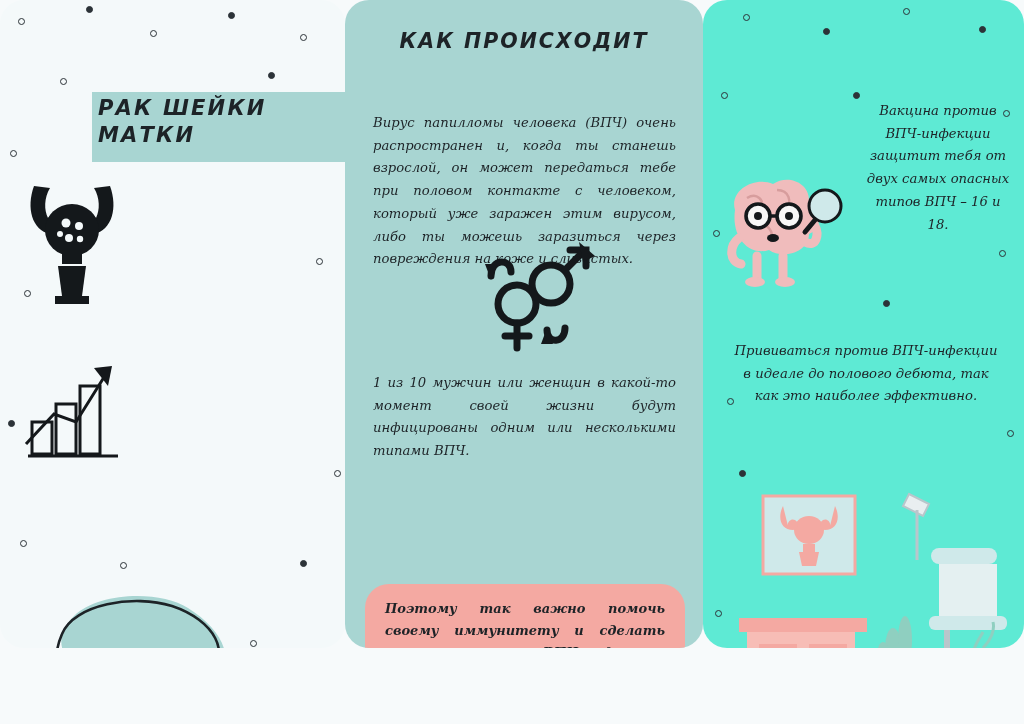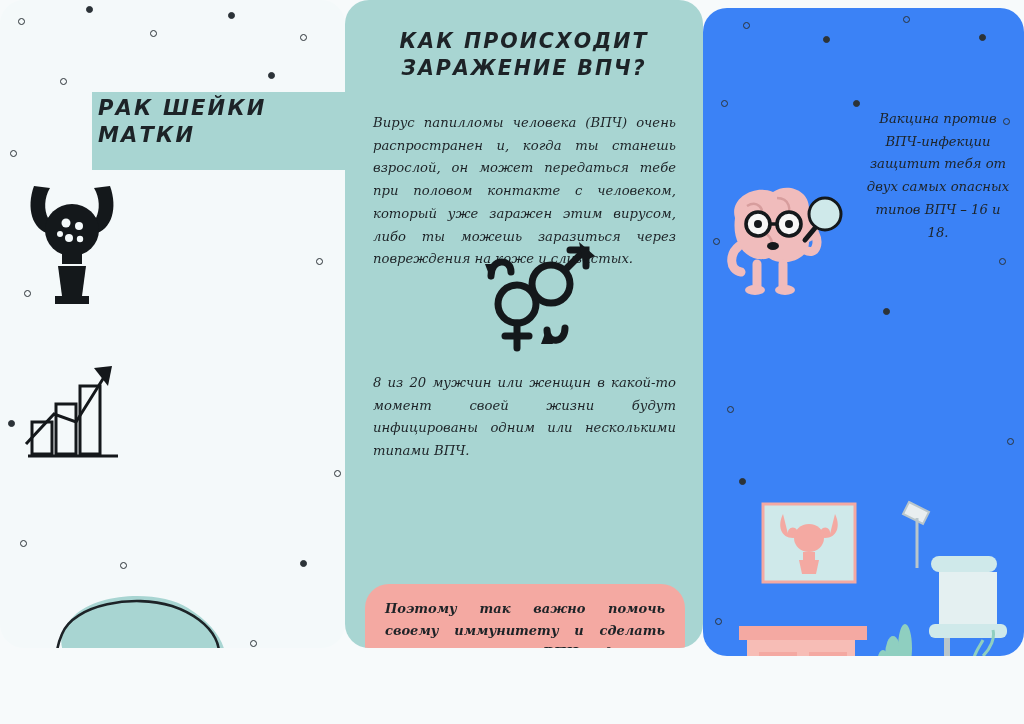--- a/index.html
+++ b/index.html
@@ -12,21 +12,21 @@
   .page{
     position:relative;
     width:1024px;height:724px;
     display:flex;
     background:#f7fafb;
   }
   
   .panel{position:relative;height:648px;box-sizing:border-box;overflow:hidden;border-radius:24px;}
   .panel-left{width:345px;background:#f4f9fa;}
   .panel-mid{width:358px;background:#a8d5d2;}
-  .panel-right{width:321px;background:#3b82f6;margin-top:8px;}
+  .panel-right{width:321px;background:#5eead4;}
 
   
   .dots{position:absolute;inset:0;pointer-events:none;}
   .dot{position:absolute;width:7px;height:7px;border-radius:50%;
        border:1.4px solid #2c3338;box-sizing:border-box;}
   .dot.filled{background:#2c3338;}
 
   
   .heading{
     font-family:"DejaVu Sans",sans-serif;
@@ -34,21 +34,21 @@
     font-style:italic;
     letter-spacing:2.2px;
     color:#1d2327;
     text-transform:uppercase;
     font-size:21px;
     line-height:1.3;
   }
   .heading-band{
     background:#a8d5d2;
     display:inline-block;
-    padding:3px 10px 20px 6px;
+    padding:3px 10px 12px 6px;
   }
   .body-text{
     font-family:"DejaVu Serif",serif;
     font-style:italic;
     font-size:13.2px;
     line-height:1.72;
     color:#1d2327;
     text-align:justify;
   }
   .body-text.center{text-align:center;}
@@ -157,21 +157,20 @@
         <path d="M36 28 C60 4 122 2 150 20 C182 40 200 70 176 90 C150 112 96 108 66 96 C30 82 8 56 36 28 Z" fill="#a8d5d2"></path>
         <path d="M24 46 C36 16 96 6 134 18 C176 32 196 66 168 90 C140 114 84 112 52 98 C20 84 12 74 24 46 Z" fill="none" stroke="#1d2327" stroke-width="2.6"></path>
       </svg>
     </div>
   </div>
 
   <div class="panel panel-mid">
 
     <div class="mid-title">
       <div class="heading">КАК ПРОИСХОДИТ</div>
-      <div class="heading">ЗАРАЖЕНИЕ ВПЧ?</div>
     </div>
 
     <div class="mid-p1">
       <div class="body-text">Вирус папилломы человека (ВПЧ) очень распространен и, когда ты станешь взрослой, он может передаться тебе при половом контакте с человеком, который уже заражен этим вирусом, либо ты можешь заразиться через повреждения на коже и слизистых.</div>
     </div>
 
     <div class="gender-icon">
       <svg class="illus" viewBox="0 0 150 125" width="150" height="125" aria-hidden="true">
         <g fill="none" stroke="#14181b" stroke-width="7" stroke-linecap="round">
 
@@ -186,21 +185,21 @@
           <path d="M36 44 C36 26 56 26 56 40"></path>
           <path d="M110 96 C110 112 92 112 92 98"></path>
         </g>
         <path d="M30 32 L42 32 L36 48 Z" fill="#14181b"></path>
         <path d="M86 112 L98 112 L92 96 Z" fill="#14181b"></path>
         <path d="M124 10 L140 24 L128 30 Z" fill="#14181b"></path>
       </svg>
     </div>
 
     <div class="mid-p2">
-      <div class="body-text">8 из 20 мужчин или женщин в какой-то момент своей жизни будут инфицированы одним или несколькими типами ВПЧ.</div>
+      <div class="body-text">1 из 10 мужчин или женщин в какой-то момент своей жизни будут инфицированы одним или несколькими типами ВПЧ.</div>
     </div>
 
 
     <div class="mid-highlight">
       <div class="body-text">Поэтому так важно помочь своему иммунитету и сделать прививку против ВПЧ-инфекции, которая уменьшает риск развития рака шейки матки более чем на 70%.</div>
     </div>
   </div>
 
   <div class="panel panel-right">
 
@@ -249,20 +248,23 @@
           <path d="M70 88 V110" stroke="#f0bcbc" stroke-width="9" stroke-linecap="round"></path>
           <ellipse cx="42" cy="114" rx="10" ry="5" fill="#f0bcbc"></ellipse>
           <ellipse cx="72" cy="114" rx="10" ry="5" fill="#f0bcbc"></ellipse>
 
           <circle cx="112" cy="38" r="16" fill="#cfe9ea" stroke="#14181b" stroke-width="3"></circle>
           <path d="M102 52 L92 64" stroke="#14181b" stroke-width="5" stroke-linecap="round"></path>
         </g>
       </svg>
     </div>
 
+    <div class="right-p2">
+      <div class="body-text center">Прививаться против ВПЧ-инфекции в идеале до полового дебюта, так как это наиболее эффективно.</div>
+    </div>
 
     <div class="office">
       <svg class="illus" viewBox="0 0 290 225" width="290" height="225" aria-hidden="true">
 
         <rect x="30" y="6" width="92" height="78" fill="#cfe9ea" stroke="#f4a9a2" stroke-width="3"></rect>
         <g fill="#f4a9a2">
           <ellipse cx="76" cy="40" rx="15" ry="14"></ellipse>
           <rect x="70" y="54" width="12" height="8"></rect>
           <path d="M66 62 h20 l-3 14 h-14 Z"></path>
           <path d="M50 16 C44 28 48 40 60 40 C66 40 66 32 62 30 C58 28 54 32 55 36"></path>

